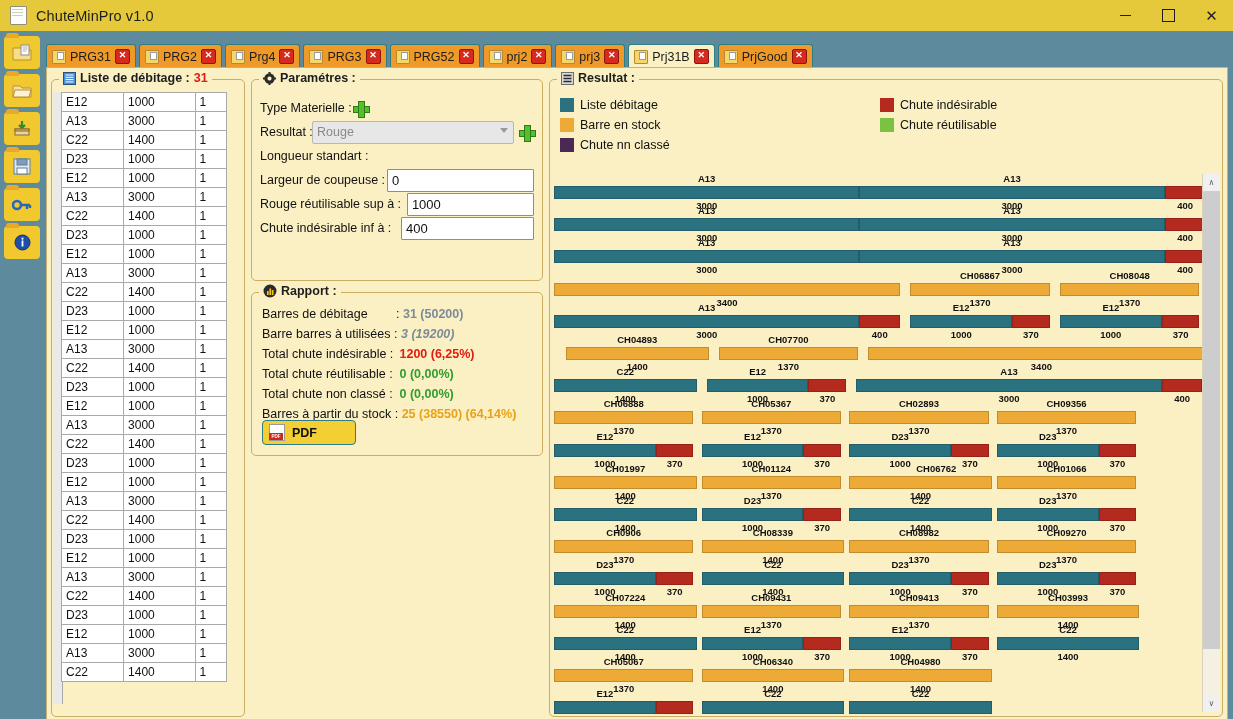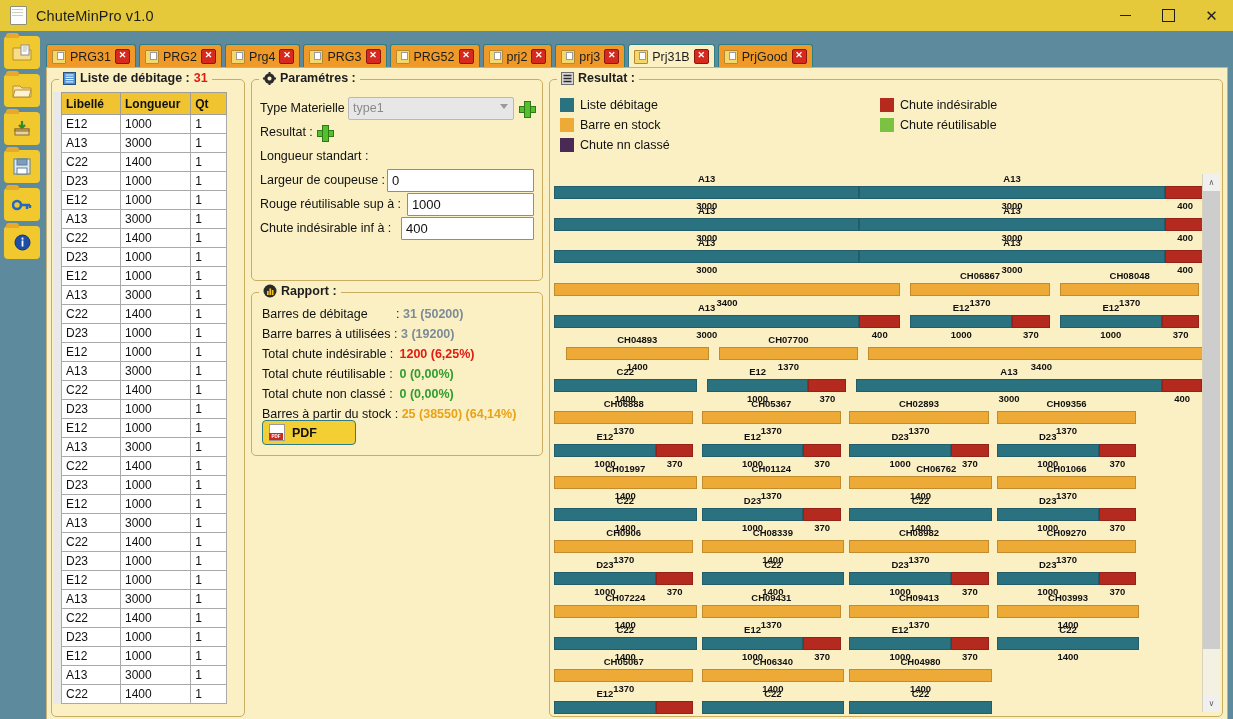--- a/index.html
+++ b/index.html
@@ -232,25 +232,20 @@
             <rect x="0.5" y="0.5" width="12" height="12" fill="#4b8fd6" stroke="#24527f"></rect>
             <path d="M2.5 3h8M2.5 5.3h8M2.5 7.6h8M2.5 9.9h8" stroke="#fff"></path>
           </svg>
         <span>Liste de débitage :</span>
           <span style="color:#e01b10">31</span>
       </div>
       <div class="rowhdr" id="rowhdr" style="height: 612px;"></div>
       <table class="dtable" id="dtable">
           <tbody>
             <tr>
-              <th style="width:60px">Libellé</th>
-              <th style="width:66px">Longueur</th>
-              <th style="width:38px">Qt</th>
-            </tr>
-            <tr>
               <td>E12</td>
               <td>1000</td>
               <td>1</td>
             </tr>
             <tr>
               <td>A13</td>
               <td>3000</td>
               <td>1</td>
             </tr>
             <tr>
@@ -411,31 +406,31 @@
               <rect x="5.5" y="0" width="2" height="13"></rect>
               <rect x="0" y="5.5" width="13" height="2"></rect>
             </g>
             <circle cx="6.5" cy="6.5" r="2" fill="#fbf0c4"></circle>
           </svg>
         <span>Paramétres :</span>
       </div>
       <div id="paramrows">
           <div class="prow" style="left: 8px; top: 16px; width: 274px;">
             <span class="plabel" style="width: 88px;">Type Materielle :</span>
-            <div class="pcombo" style="width: 160px;">
-              <span>type1</span>
-              <span class="chev"></span>
-            </div>
             <span class="plus">
               <i></i>
               <b></b>
             </span>
           </div>
           <div class="prow" style="left: 8px; top: 40px; width: 274px;">
             <span class="plabel" style="width: 52px;">Resultat :</span>
+            <div class="pcombo" style="width: 196px;">
+              <span>Rouge</span>
+              <span class="chev"></span>
+            </div>
             <span class="plus">
               <i></i>
               <b></b>
             </span>
           </div>
           <div class="prow" style="left: 8px; top: 64px; width: 274px;">
             <span class="plabel" style="width: 112px;">Longueur standart :</span>
           </div>
           <div class="prow" style="left: 8px; top: 88px; width: 274px;">
             <span class="plabel" style="width: 128px;">Largeur de coupeuse :</span>
@@ -457,21 +452,21 @@
         <svg width="14" height="14" viewBox="0 0 14 14">
             <circle cx="7" cy="7" r="6.5" fill="#2b2b2b"></circle>
             <rect x="4" y="7" width="1.7" height="4" fill="#f3c21a"></rect>
             <rect x="6.4" y="4.5" width="1.7" height="6.5" fill="#f3c21a"></rect>
             <rect x="8.8" y="6" width="1.7" height="5" fill="#f3c21a"></rect>
           </svg>
         <span>Rapport :</span>
       </div>
       <div id="raprows">
           <div class="rrow" style="left: 10px; top: 14px;"><span style="display: inline-block; min-width: 134px;">Barres de débitage</span><span>: </span><span class="rval" style="color: rgb(125, 139, 151);"> 31 (50200)</span></div>
-          <div class="rrow" style="left: 10px; top: 34px;"><span style="display: inline-block; min-width: 134px;">Barre barres à utilisées :</span><span class="rval" style="color: rgb(125, 139, 151);"> 3 (19200)</span></div>
+          <div class="rrow" style="left: 10px; top: 34px;"><span style="display: inline-block; min-width: 134px;">Barre barres à utilisées :</span><span class="rval" style="color: rgb(125, 139, 151); font-style: italic;"> 3 (19200)</span></div>
           <div class="rrow" style="left: 10px; top: 54px;"><span style="display: inline-block; min-width: 134px;">Total chute indésirable  :</span><span class="rval" style="color: rgb(224, 27, 16);"> 1200 (6,25%)</span></div>
           <div class="rrow" style="left: 10px; top: 74px;"><span style="display: inline-block; min-width: 134px;">Total chute réutilisable :</span><span class="rval" style="color: rgb(47, 158, 47);"> 0 (0,00%)</span></div>
           <div class="rrow" style="left: 10px; top: 94px;"><span style="display: inline-block; min-width: 134px;">Total chute non classé  :</span><span class="rval" style="color: rgb(47, 158, 47);"> 0 (0,00%)</span></div>
           <div class="rrow" style="left: 10px; top: 114px;"><span style="display: inline-block; min-width: 134px;">Barres à partir du stock :</span><span class="rval" style="color: rgb(232, 162, 24);"> 25 (38550) (64,14%)</span></div>
         </div>
       <div class="pdfbtn">
         <span class="pdfico"></span>
         <span>PDF</span>
       </div>
     </div>

